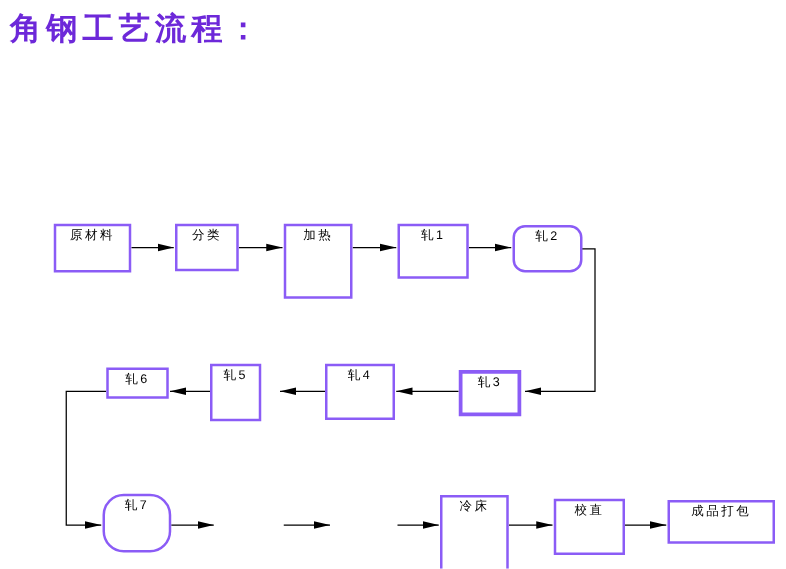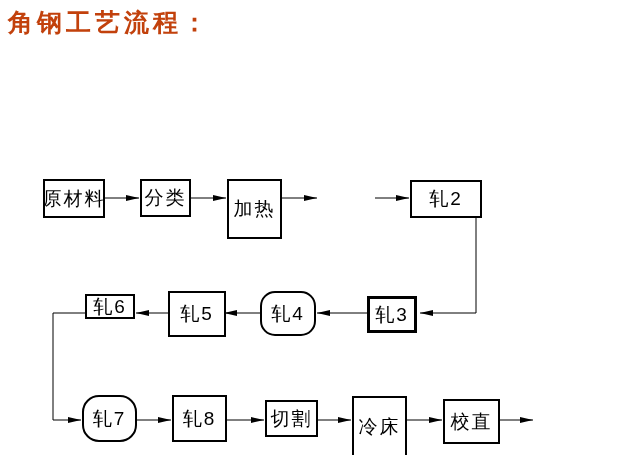--- a/index.html
+++ b/index.html
@@ -15,56 +15,55 @@
     background: #ffffff;
     overflow: hidden;
   }
   .page-title {
     position: absolute;
     left: 8px;
     top: 6px;
     margin: 0;
     font-size: 25px;
     font-weight: bold;
-    color: #c2410c;
+    color: #6d28d9;
     letter-spacing: 4px;
     white-space: nowrap;
   }
   .connectors {
     position: absolute;
     left: 0;
     top: 0;
     width: 629px;
     height: 455px;
     pointer-events: none;
   }
   .node {
     position: absolute;
     box-sizing: border-box;
-    border: 2px solid #000000;
+    border: 2px solid #8b5cf6;
     background: #ffffff;
     display: flex;
-    align-items: center;
     justify-content: center;
-    font-size: 19px;
+    font-size: 10px;
     color: #000000;
     letter-spacing: 2px;
     white-space: nowrap;
   }
   .node span { display: inline-block; }
   
   .b0  { left: 43px;  top: 179px; width: 62px; height: 39px; }
   .b1  { left: 140px; top: 179px; width: 51px; height: 38px; font-family: Liberation Mono, monospace; }
   .b2  { left: 227px; top: 179px; width: 55px; height: 60px; }
   .b3  { left: 318px; top: 179px; width: 57px; height: 44px; }
-  .b4  { left: 410px; top: 180px; width: 72px; height: 38px; }
+  .b4  { left: 410px; top: 180px; width: 56px; height: 38px; border-radius: 10px; }
   
   .b5  { left: 367px; top: 296px; width: 50px; height: 37px; border-width: 3px; }
-  .b6  { left: 260px; top: 291px; width: 56px; height: 45px; border-radius: 15px; }
-  .b7  { left: 168px; top: 291px; width: 58px; height: 46px; }
+  .b6  { left: 260px; top: 291px; width: 56px; height: 45px; }
+  .b7  { left: 168px; top: 291px; width: 41px; height: 46px; }
   .b8  { left: 85px;  top: 294px; width: 50px; height: 25px; }
   
   .b9  { left: 82px;  top: 395px; width: 55px; height: 47px; border-radius: 17px; }
   .b10 { left: 172px; top: 395px; width: 55px; height: 47px; }
   .b11 { left: 265px; top: 400px; width: 53px; height: 37px; }
   .b12 { left: 352px; top: 396px; width: 55px; height: 62px; }
   .b13 { left: 443px; top: 399px; width: 57px; height: 45px; }
   .b14 { left: 534px; top: 400px; width: 86px; height: 35px; }
 </style>
 </head>
@@ -105,46 +104,46 @@
 
   <div class="node b0">
     <span>原材料</span>
   </div>
   <div class="node b1">
     <span>分类</span>
   </div>
   <div class="node b2">
     <span>加热</span>
   </div>
+  <div class="node b3">
+    <span>轧1</span>
+  </div>
   <div class="node b4">
     <span>轧2</span>
   </div>
 
   <div class="node b5">
     <span>轧3</span>
   </div>
   <div class="node b6">
     <span>轧4</span>
   </div>
   <div class="node b7">
     <span>轧5</span>
   </div>
   <div class="node b8">
     <span>轧6</span>
   </div>
 
   <div class="node b9">
     <span>轧7</span>
   </div>
-  <div class="node b10">
-    <span>轧8</span>
-  </div>
-  <div class="node b11">
-    <span>切割</span>
-  </div>
   <div class="node b12">
     <span>冷床</span>
   </div>
   <div class="node b13">
     <span>校直</span>
   </div>
+  <div class="node b14">
+    <span>成品打包</span>
+  </div>
 
 </div>
 
 </body></html>

